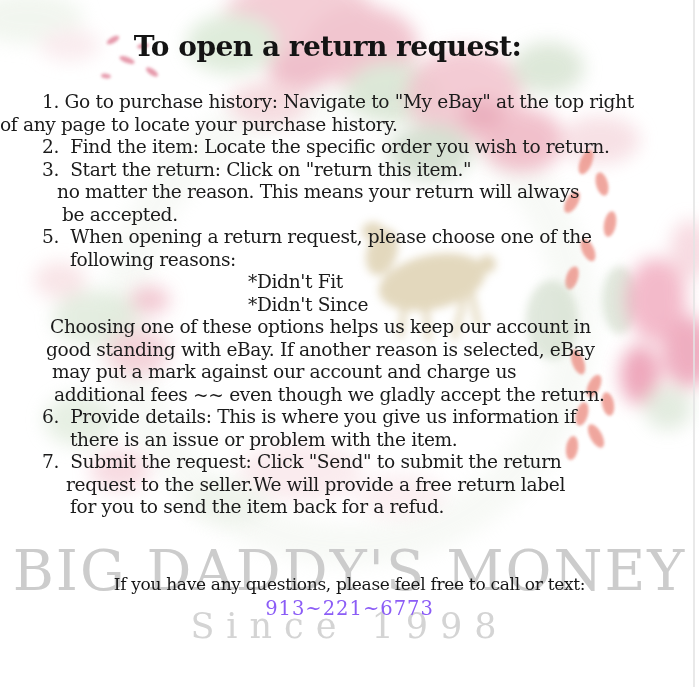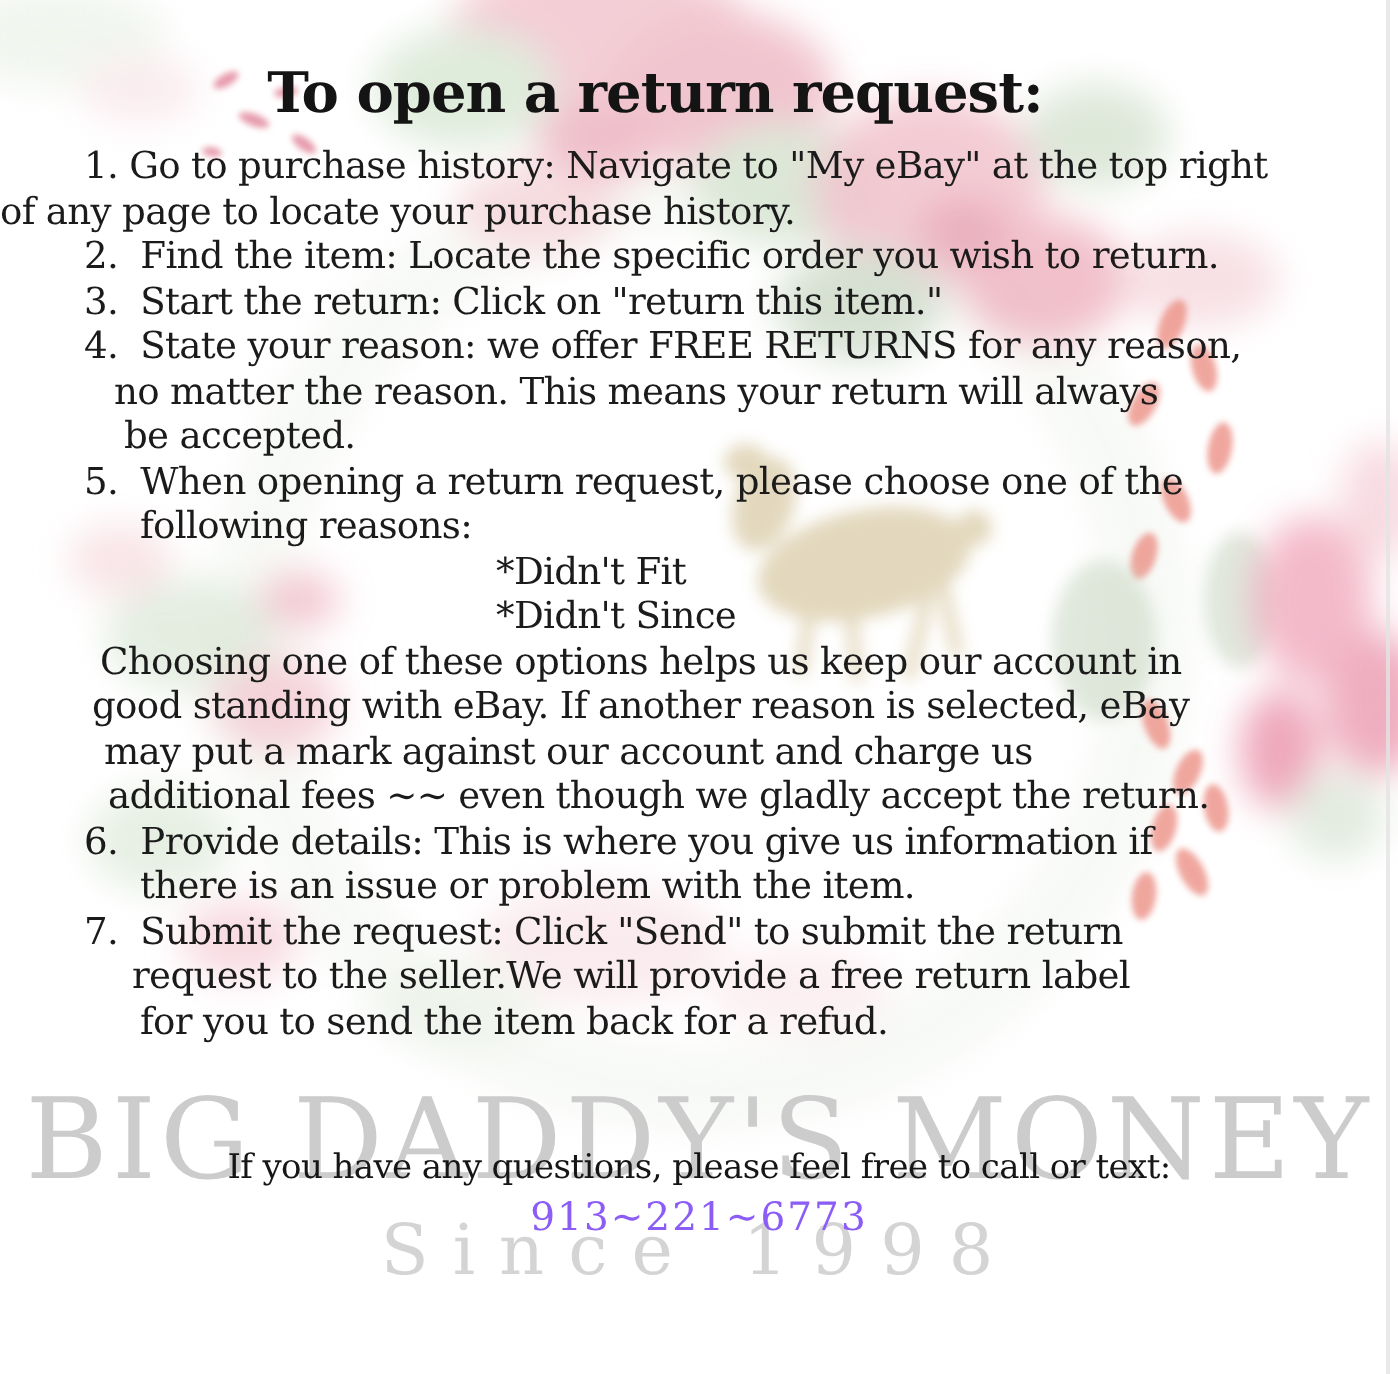--- a/index.html
+++ b/index.html
@@ -12,21 +12,21 @@
     color:#1a1a1a;
   }
   .bg{position:absolute;top:0;left:0;z-index:0;}
   .title{
     position:absolute;top:30px;left:0;width:100%;
     margin:0;text-align:center;
     transform:translateX(-22px);
     font-size:28px;font-weight:700;letter-spacing:-0.5px;
     color:#141414;z-index:3;
   }
-  .body-lines{position:absolute;top:73px;left:0;width:100%;z-index:3;}
+  .body-lines{position:absolute;top:91px;left:0;width:100%;z-index:3;}
   .ln{
     height:22.5px;line-height:22.5px;
     font-size:18.6px;letter-spacing:-0.35px;
     white-space:pre;color:#1b1b1b;
   }
   .l0{margin-left:42px}.l1{}.l2{margin-left:42px}
   .l3{margin-left:42px}.l4{margin-left:42px}.l5{margin-left:57px}
   .l6{margin-left:62px}.l7{margin-left:42px}.l8{margin-left:70px}
   .l9{margin-left:248px}.l10{margin-left:248px}.l11{margin-left:248px}
   .l12{margin-left:50px}.l13{margin-left:46px}.l14{margin-left:52px}
@@ -171,21 +171,20 @@
   <div class="watermark-brand">BIG DADDY'S MONEY</div>
   <div class="watermark-since">Since 1998</div>
 
   <h1 class="title">To open a return request:</h1>
 
   <div class="body-lines">
     <div class="ln l0">1. Go to purchase history: Navigate to "My eBay" at the top right</div>
     <div class="ln l1">of any page to locate your purchase history.</div>
     <div class="ln l2">2.  Find the item: Locate the specific order you wish to return.</div>
     <div class="ln l3">3.  Start the return: Click on "return this item."</div>
-    <div class="ln l4">4.  State your reason: we offer FREE RETURNS for any reason,</div>
     <div class="ln l5">no matter the reason. This means your return will always</div>
     <div class="ln l6">be accepted.</div>
     <div class="ln l7">5.  When opening a return request, please choose one of the</div>
     <div class="ln l8">following reasons:</div>
     <div class="ln l9">*Didn't Fit</div>
     <div class="ln l10">*Didn't Since</div>
     <div class="ln l12">Choosing one of these options helps us keep our account in</div>
     <div class="ln l13">good standing with eBay. If another reason is selected, eBay</div>
     <div class="ln l14">may put a mark against our account and charge us</div>
     <div class="ln l15">additional fees ~~ even though we gladly accept the return.</div>

